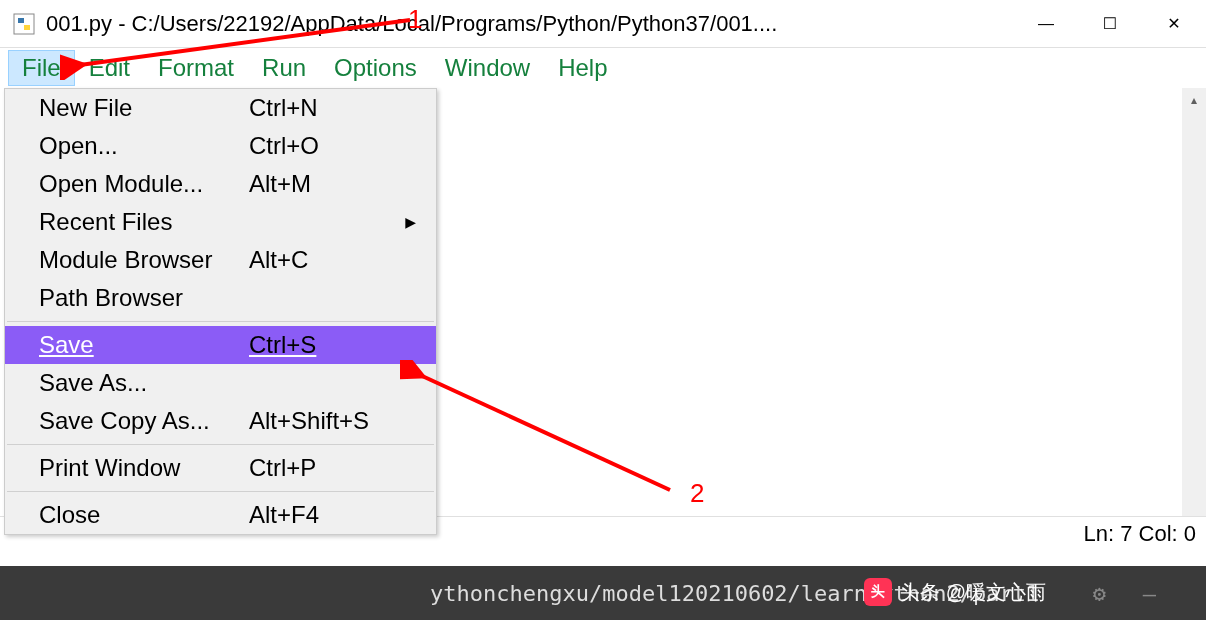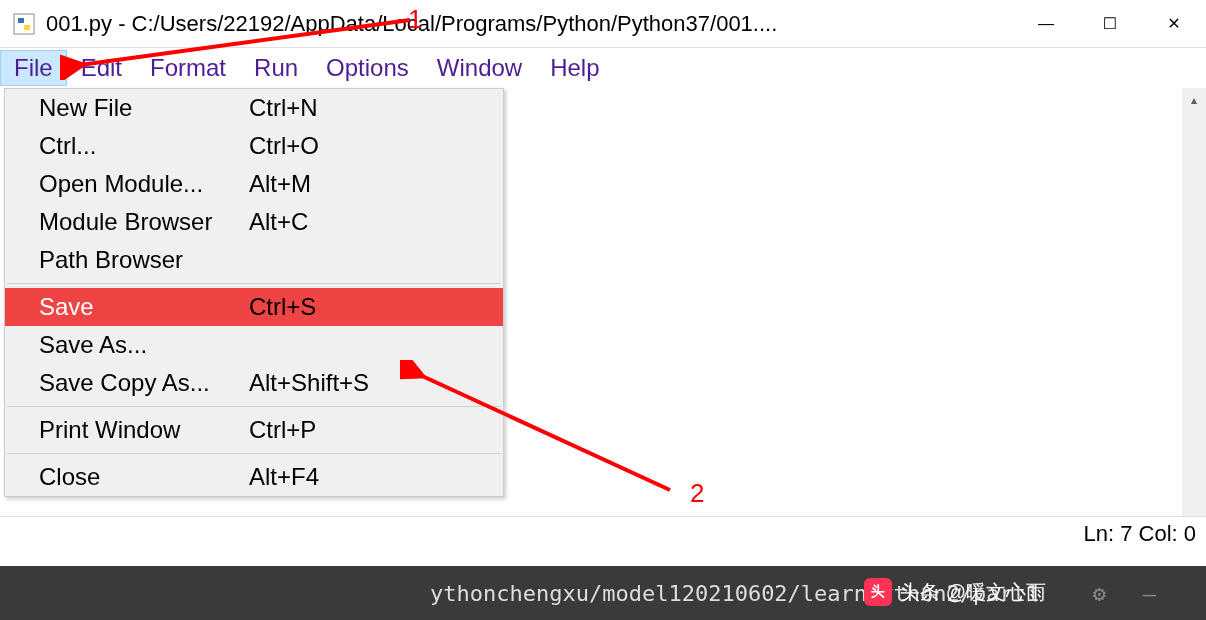--- a/index.html
+++ b/index.html
@@ -39,23 +39,24 @@
       width: 64px;
       display: flex;
       align-items: center;
       justify-content: center;
       font-size: 16px;
     }
     .menubar {
       height: 40px;
       display: flex;
       align-items: center;
+      padding-left: 8px;
       background: #fff;
       font-size: 24px;
-      color: #4c1d95;
+      color: #15803d;
     }
     .menubar .menu-item {
       padding: 4px 14px;
       cursor: pointer;
     }
     .menubar .menu-item.active {
       background: #cce8ff;
       border: 1px solid #99d1ff;
       padding: 3px 13px;
     }
@@ -64,40 +65,41 @@
       top: 88px;
       left: 0;
       right: 0;
       bottom: 88px;
       background: #fff;
     }
     .dropdown {
       position: absolute;
       top: 88px;
       left: 4px;
-      width: 500px;
+      width: 433px;
       background: #f0f0f0;
       border: 1px solid #ccc;
       box-shadow: 2px 2px 4px rgba(0,0,0,0.2);
       z-index: 10;
     }
     .dropdown .dd-item {
       display: flex;
       align-items: center;
       padding: 4px 20px 4px 34px;
       font-size: 24px;
       color: #000;
       cursor: pointer;
       min-height: 38px;
     }
     .dropdown .dd-item .dd-label { flex: 0 0 210px; }
     .dropdown .dd-item .dd-shortcut { color: #000; }
     .dropdown .dd-item.highlighted {
-      background: #ef4444;
+      background: #8b5cf6;
       color: #fff;
+      text-decoration: underline;
     }
     .dropdown .dd-item .submenu-arrow {
       margin-left: auto;
       font-size: 14px;
     }
     .dropdown .dd-sep {
       height: 1px;
       background: #d0d0d0;
       margin: 4px 2px;
     }
@@ -219,26 +221,30 @@
 <div class="scrollbar-v">
   <div class="arrow">▴</div>
 </div>
 
 <div class="dropdown">
   <div class="dd-item">
     <span class="dd-label">New File</span>
     <span class="dd-shortcut">Ctrl+N</span>
   </div>
   <div class="dd-item">
-    <span class="dd-label">Ctrl...</span>
+    <span class="dd-label">Open...</span>
     <span class="dd-shortcut">Ctrl+O</span>
   </div>
   <div class="dd-item">
     <span class="dd-label">Open Module...</span>
     <span class="dd-shortcut">Alt+M</span>
+  </div>
+  <div class="dd-item">
+    <span class="dd-label">Recent Files</span>
+    <span class="submenu-arrow">▶</span>
   </div>
   <div class="dd-item">
     <span class="dd-label">Module Browser</span>
     <span class="dd-shortcut">Alt+C</span>
   </div>
   <div class="dd-item">
     <span class="dd-label">Path Browser</span>
   </div>
   <div class="dd-sep"></div>
   <div class="dd-item highlighted">

